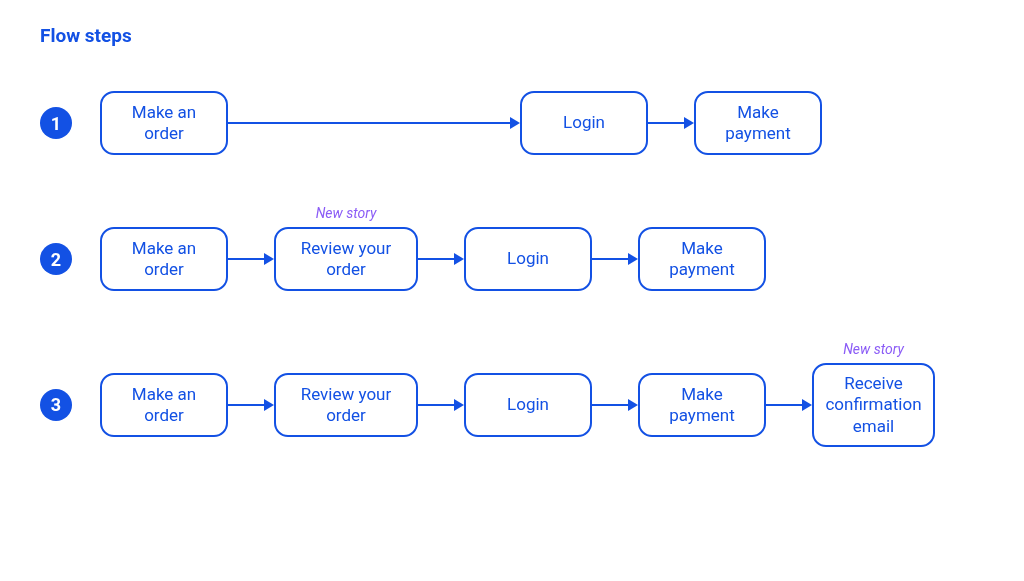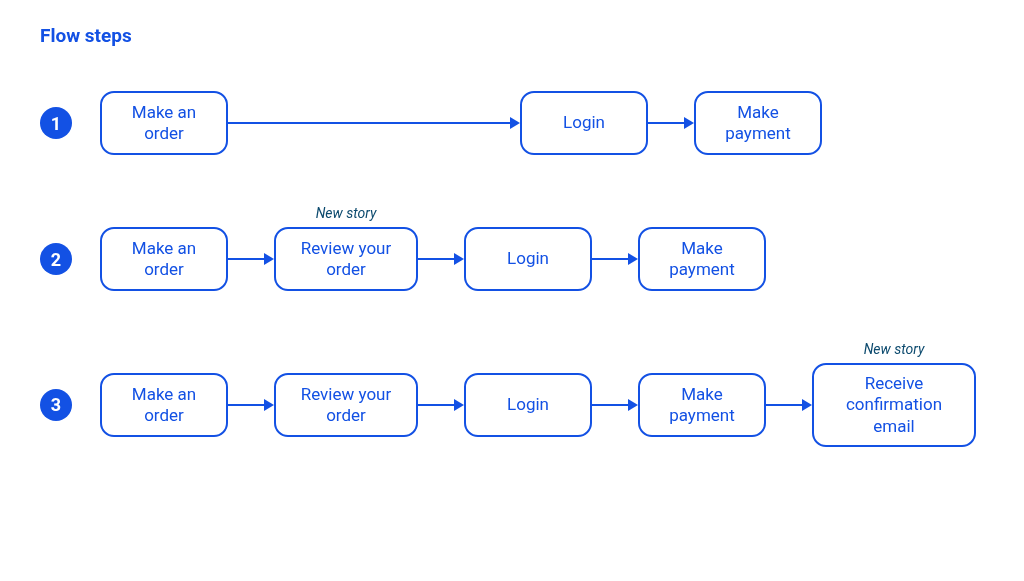--- a/index.html
+++ b/index.html
@@ -57,21 +57,21 @@
     padding: 8px 14px;
     background: #fff;
     min-height: 64px;
   }
   .annotation {
     position: absolute;
     top: -22px;
     left: 0;
     right: 0;
     text-align: center;
-    color: #0c4a6e;
+    color: #8b5cf6;
     font-style: italic;
     font-size: 14px;
     white-space: nowrap;
   }
   .arrow {
     display: flex;
     align-items: center;
     flex: 0 0 auto;
   }
   .arrow-line {
@@ -164,16 +164,16 @@
       </div>
       <div class="step-wrap">
         <div class="box" style="width: 128px;">Make payment</div>
       </div>
       <div class="arrow">
         <div class="arrow-line" style="width: 36px;"></div>
         <div class="arrow-head"></div>
       </div>
       <div class="step-wrap">
         <div class="annotation">New story</div>
-        <div class="box" style="width: 164px;">Receive confirmation email</div>
+        <div class="box" style="width: 123px;">Receive confirmation email</div>
       </div>
     </div>
   </div>
 
 </body></html>

